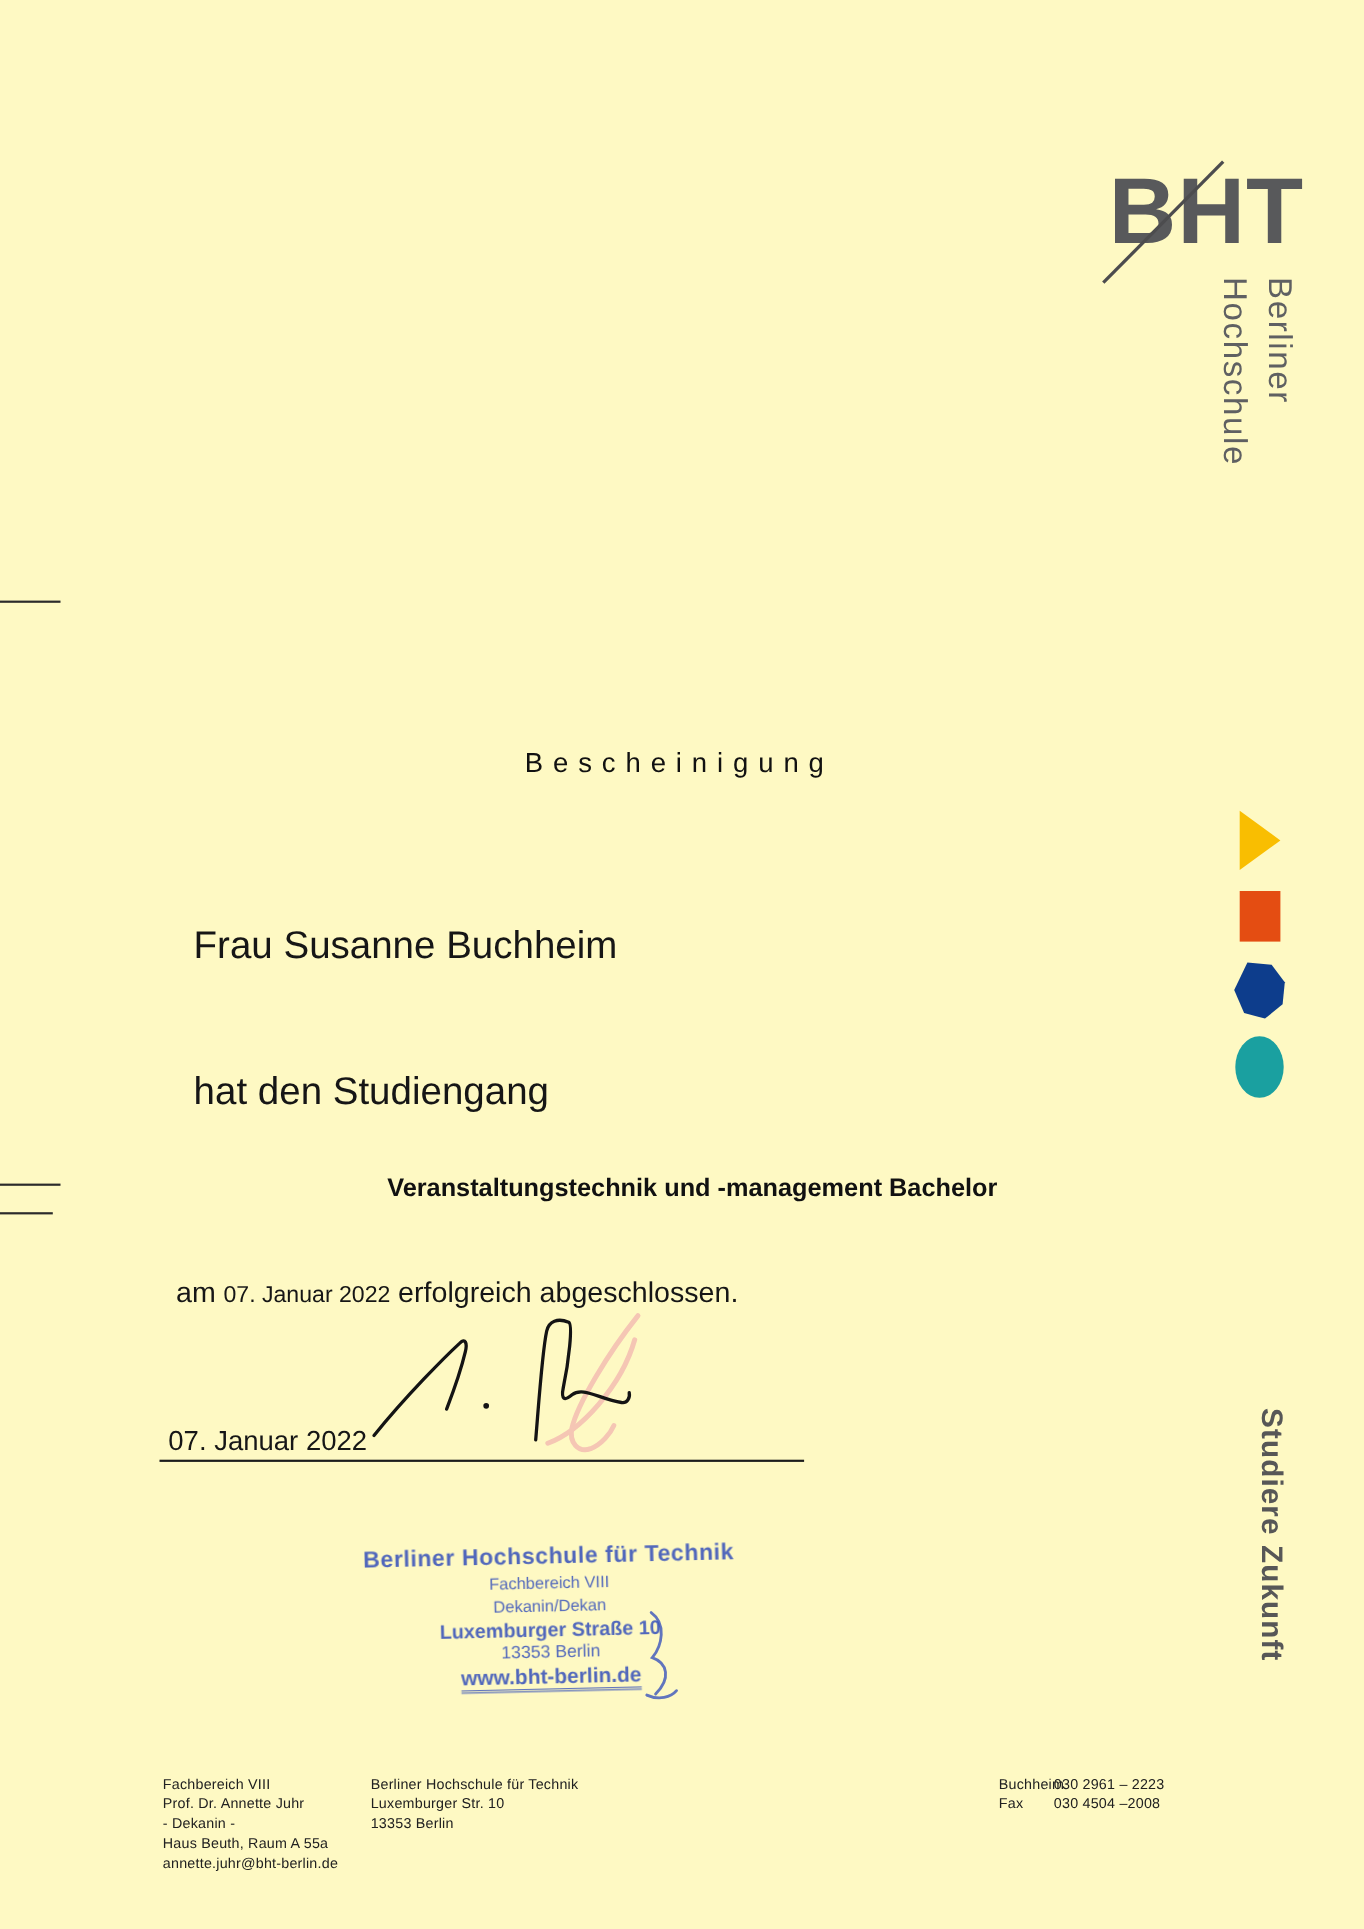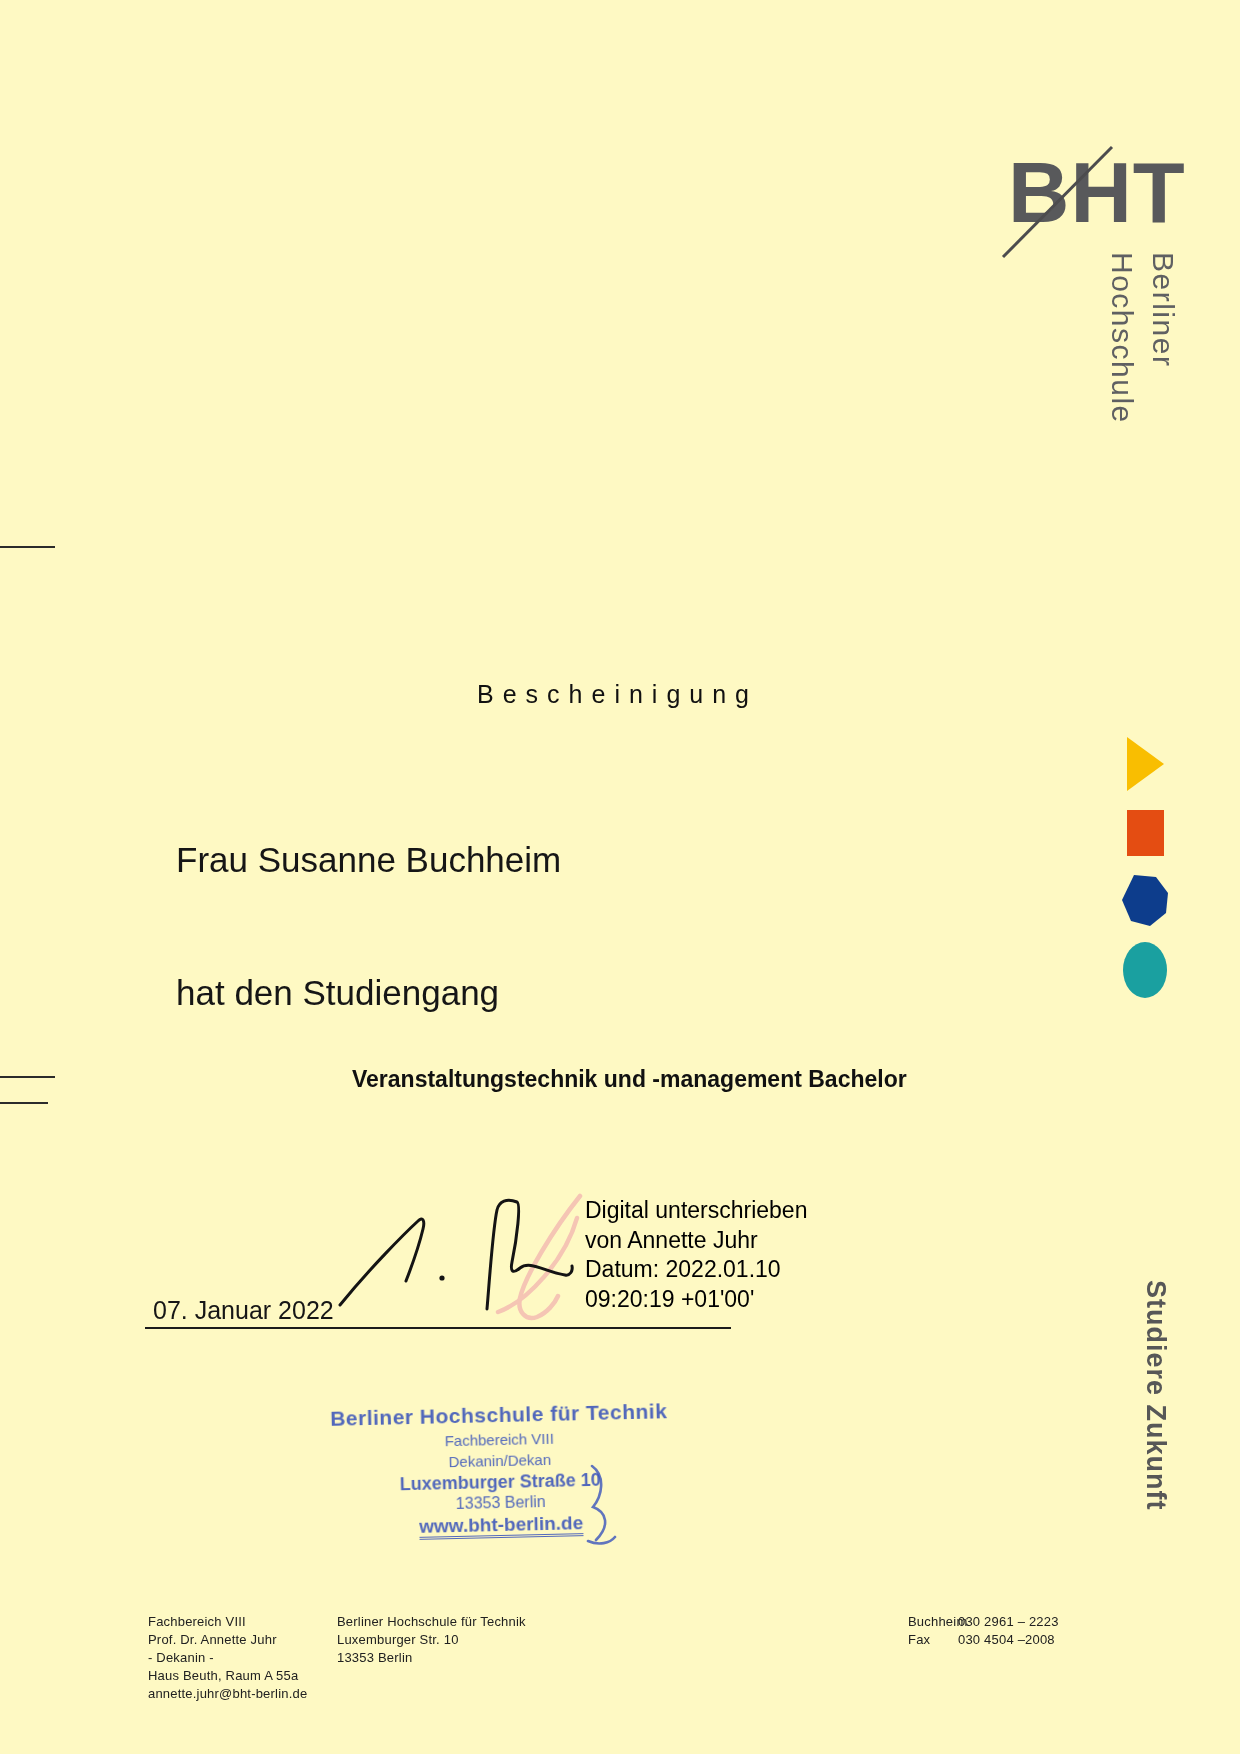--- a/index.html
+++ b/index.html
@@ -70,39 +70,34 @@
 
   <div class="abs fold" style="top:546px;width:55px;"></div>
   <div class="abs fold" style="top:1076px;width:55px;"></div>
   <div class="abs fold" style="top:1102px;width:48px;"></div>
 
   <div class="abs doc-title">Bescheinigung</div>
 
   <div class="abs body-line" style="top:840px;">Frau Susanne Buchheim</div>
   <div class="abs body-line" style="top:973px;">hat den Studiengang</div>
   <div class="abs program-line">Veranstaltungstechnik und -management Bachelor</div>
+  <div class="abs completion"><span>am</span><span class="date-inline">07. Januar 2022</span><span>erfolgreich abgeschlossen.</span></div>
 
   <svg class="abs" style="left:285px;top:1188px;" width="310" height="150" viewBox="0 0 310 150">
     <g fill="none" stroke="#f2b4af" stroke-width="4.5" stroke-linecap="round" opacity="0.75">
       <path d="M295,8 C268,42 240,88 235,110 C232,124 241,133 252,129 C262,125 270,115 273,108"></path>
       <path d="M213,124 C243,113 280,72 292,30"></path>
     </g>
     <g fill="none" stroke="#141414" stroke-width="3" stroke-linecap="round" stroke-linejoin="round">
       <path d="M55,117 C85,80 120,45 133,33 C138,28 140,33 138,41 C133,62 126,80 121,93"></path>
       <path d="M202,121 C205,85 208,40 212,22 C214,13 222,10 232,14 C236,16 232,50 227,74 C225,84 228,86 235,80 C245,72 260,84 280,87 C285,88 288,83 287,78"></path>
       <circle cx="157" cy="90" r="2.6" fill="#141414" stroke="none"></circle>
     </g>
   </svg>
 
-  <div class="abs dsig">
-    <div>Digital unterschrieben</div>
-    <div>von Annette Juhr</div>
-    <div>Datum: 2022.01.10</div>
-    <div>09:20:19 +01'00'</div>
-  </div>
 
   <div class="abs sig-date">07. Januar 2022</div>
   <div class="abs sig-rule"></div>
 
   <div class="abs stamp">
     <div class="stamp-l1">Berliner Hochschule für Technik</div>
     <div class="stamp-l2">Fachbereich VIII</div>
     <div class="stamp-l3">Dekanin/Dekan</div>
     <div class="stamp-l4">Luxemburger Straße 10</div>
     <div class="stamp-l5">13353 Berlin</div>

